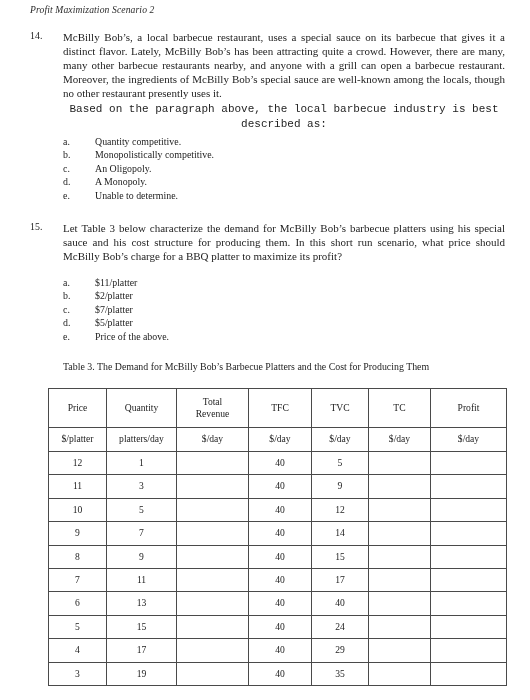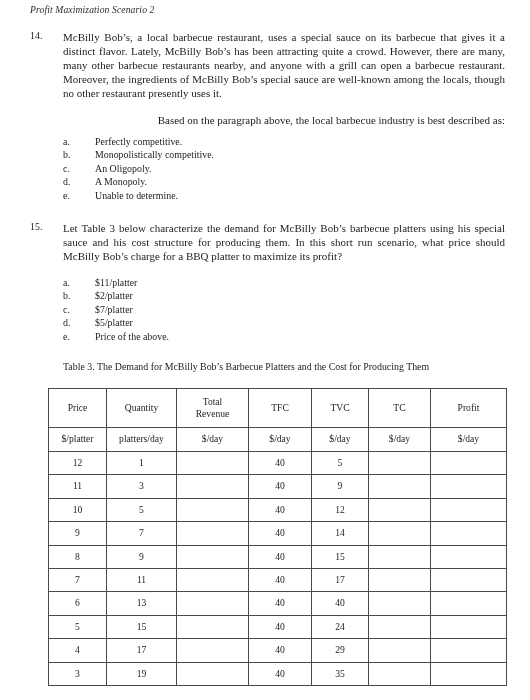--- a/index.html
+++ b/index.html
@@ -52,22 +52,23 @@
   .q-body {
     margin-left: 33px;
     width: 442px;
     font-size: 11px;
     line-height: 14.1px;
     text-align: justify;
     color: #1d1d1d;
   }
   .q-body .stem-follow {
     display: block;
-    margin-top: 13px;
-    text-align: right;
+    margin-top: 2px;
+    text-align: center;
+    font-family: Liberation Mono, monospace;
   }
 
   
   .options {
     position: absolute;
     left: 63px;
     width: 420px;
     font-size: 9.9px;
     line-height: 13.4px;
   }
@@ -145,21 +146,21 @@
     <div class="q-number">14.</div>
     <div class="q-body">
       <span>McBilly Bob’s, a local barbecue restaurant, uses a special sauce on its barbecue that gives it a distinct flavor.  Lately, McBilly Bob’s has been attracting quite a crowd.  However, there are many, many other barbecue restaurants nearby, and anyone with a grill can open a barbecue restaurant. Moreover, the ingredients of McBilly Bob’s special sauce are well-known among the locals, though no other restaurant presently uses it.</span>
       <span class="stem-follow">Based on the paragraph above, the local barbecue industry is best described as:</span>
     </div>
   </div>
 
   <div class="options" style="top:135px;">
     <div class="option">
       <span class="opt-letter">a.</span>
-      <span class="opt-text">Perfectly competitive.</span>
+      <span class="opt-text">Quantity competitive.</span>
     </div>
     <div class="option">
       <span class="opt-letter">b.</span>
       <span class="opt-text">Monopolistically competitive.</span>
     </div>
     <div class="option">
       <span class="opt-letter">c.</span>
       <span class="opt-text">An Oligopoly.</span>
     </div>
     <div class="option">

